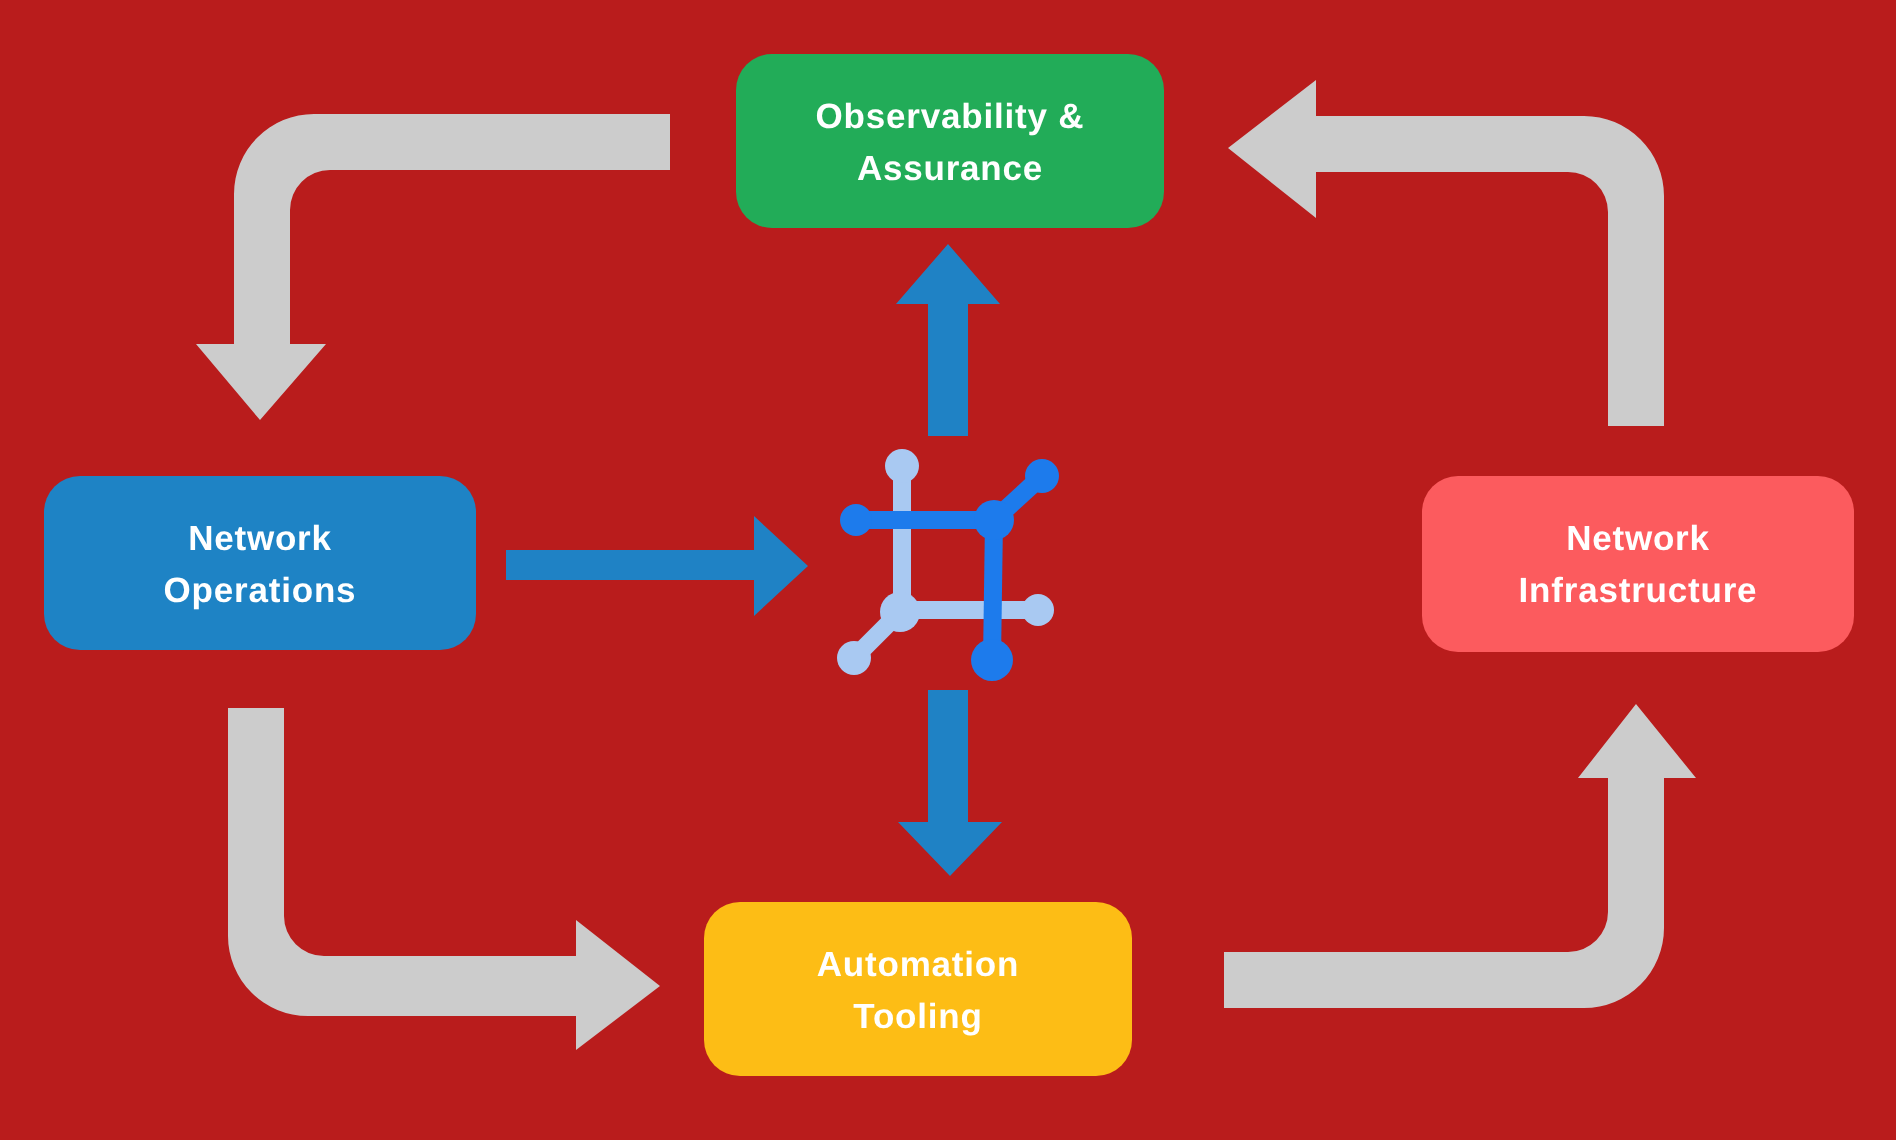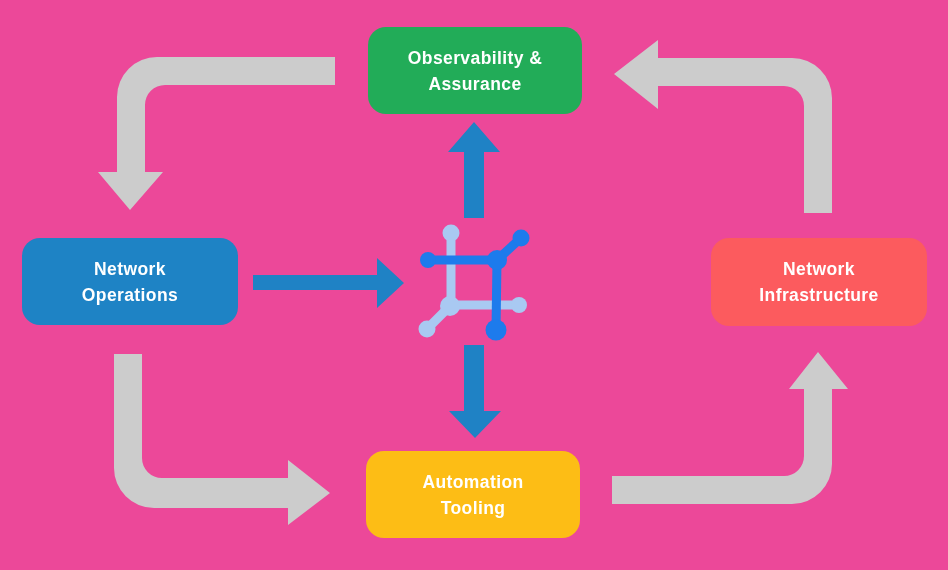--- a/index.html
+++ b/index.html
@@ -30,26 +30,26 @@
   .node-label {
     white-space: pre-line;
     font-size: 17.5px;
     font-weight: 600;
     line-height: 26px;
     letter-spacing: 0.4px;
   }
   .node-observability { left: 368px; top: 27px;  width: 214px; height: 87px; }
   .node-operations    { left: 22px;  top: 238px; width: 216px; height: 87px; }
   .node-infrastructure{ left: 711px; top: 238px; width: 216px; height: 88px; }
-  .node-tooling       { left: 366px; top: 451px; width: 214px; height: 87px; }
+  .node-tooling       { left: 352px; top: 451px; width: 214px; height: 87px; }
 </style>
 </head>
 <body>
 
-<div class="stage" style="background-color: #ec4899;">
+<div class="stage" style="background-color: #b91c1c;">
 
   <svg class="layer" width="948" height="570" viewBox="0 0 948 570">
 
     <path d="M 335 57 L 157 57 A 40 40 0 0 0 117 97 L 117 172 L 98 172 L 130 210 L 163 172 L 145 172 L 145 105 A 20 20 0 0 1 165 85 L 335 85 Z" style="fill: rgb(204, 204, 204);"></path>
     <path d="M 114 354 L 114 468 A 40 40 0 0 0 154 508 L 288 508 L 288 525 L 330 493 L 288 460 L 288 478 L 162 478 A 20 20 0 0 1 142 458 L 142 354 Z" style="fill: rgb(204, 204, 204);"></path>
     <path d="M 612 476 L 784 476 A 20 20 0 0 0 804 456 L 804 389 L 789 389 L 818 352 L 848 389 L 832 389 L 832 464 A 40 40 0 0 1 792 504 L 612 504 Z" style="fill: rgb(204, 204, 204);"></path>
     <path d="M 832 213 L 832 98 A 40 40 0 0 0 792 58 L 658 58 L 658 40 L 614 74 L 658 109 L 658 86 L 784 86 A 20 20 0 0 1 804 106 L 804 213 Z" style="fill: rgb(204, 204, 204);"></path>
 
     <path d="M 253 275 L 377 275 L 377 258 L 404 283 L 377 308 L 377 290 L 253 290 Z" style="fill: rgb(31, 130, 197);"></path>
     <path d="M 464 218 L 464 152 L 448 152 L 474 122 L 500 152 L 484 152 L 484 218 Z" style="fill: rgb(31, 130, 197);"></path>

